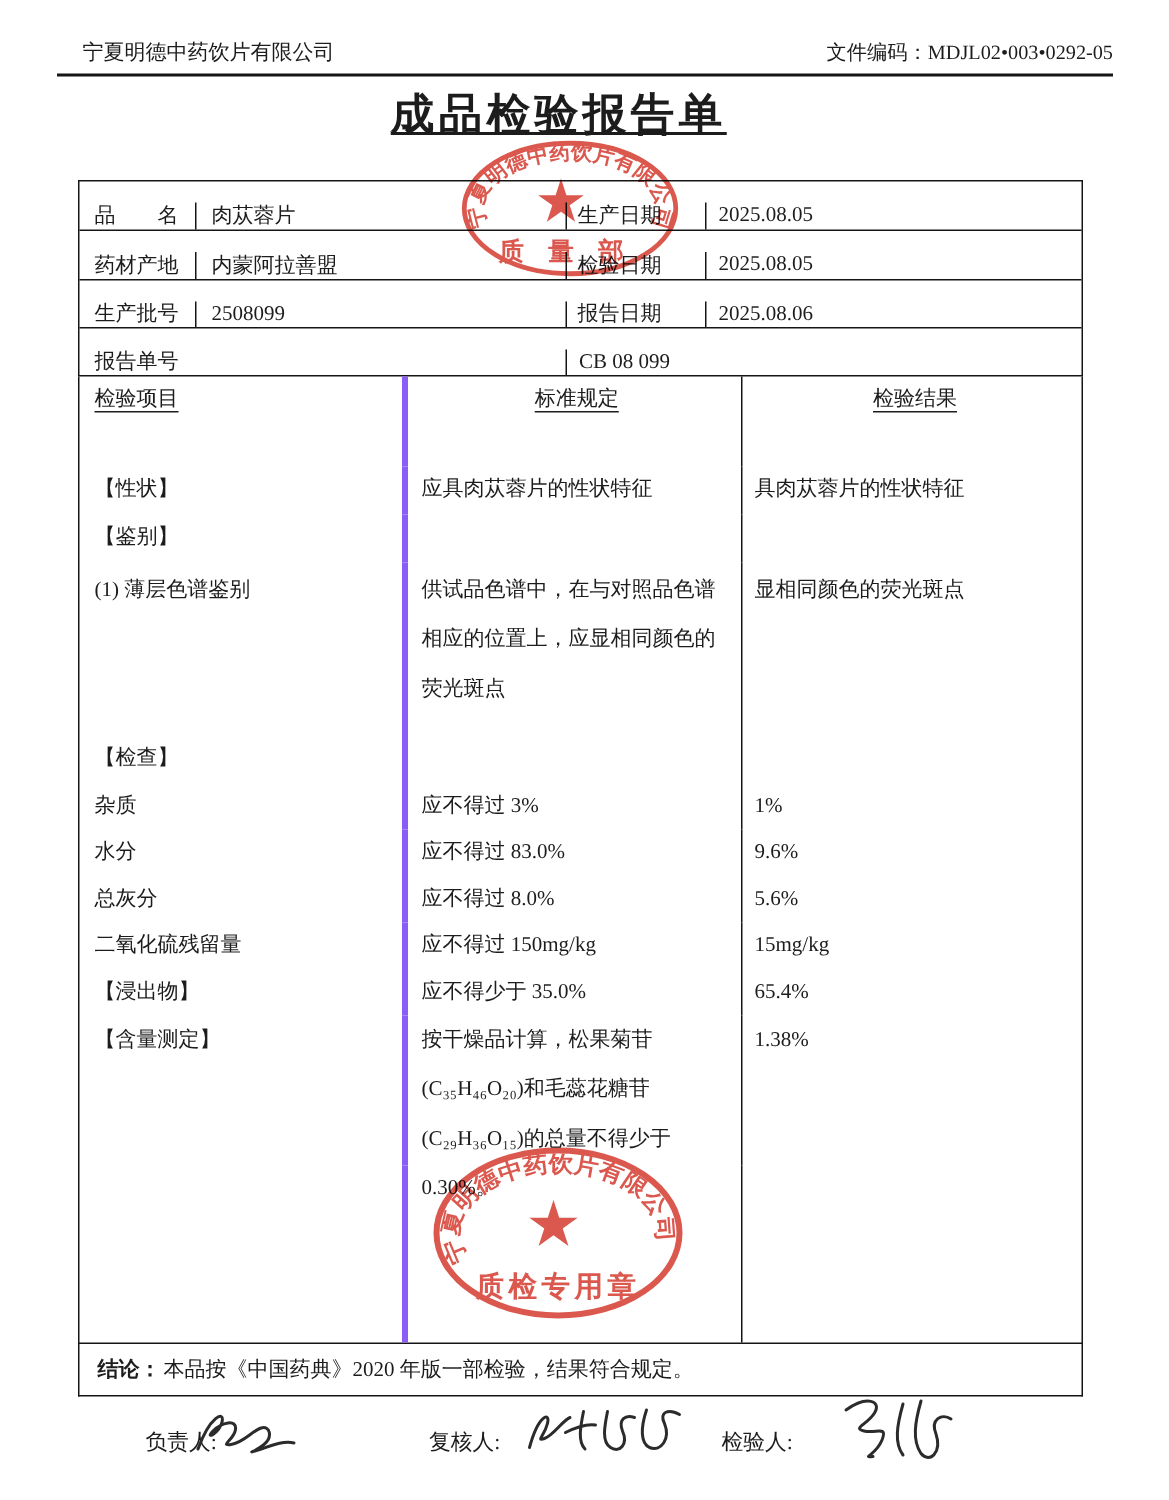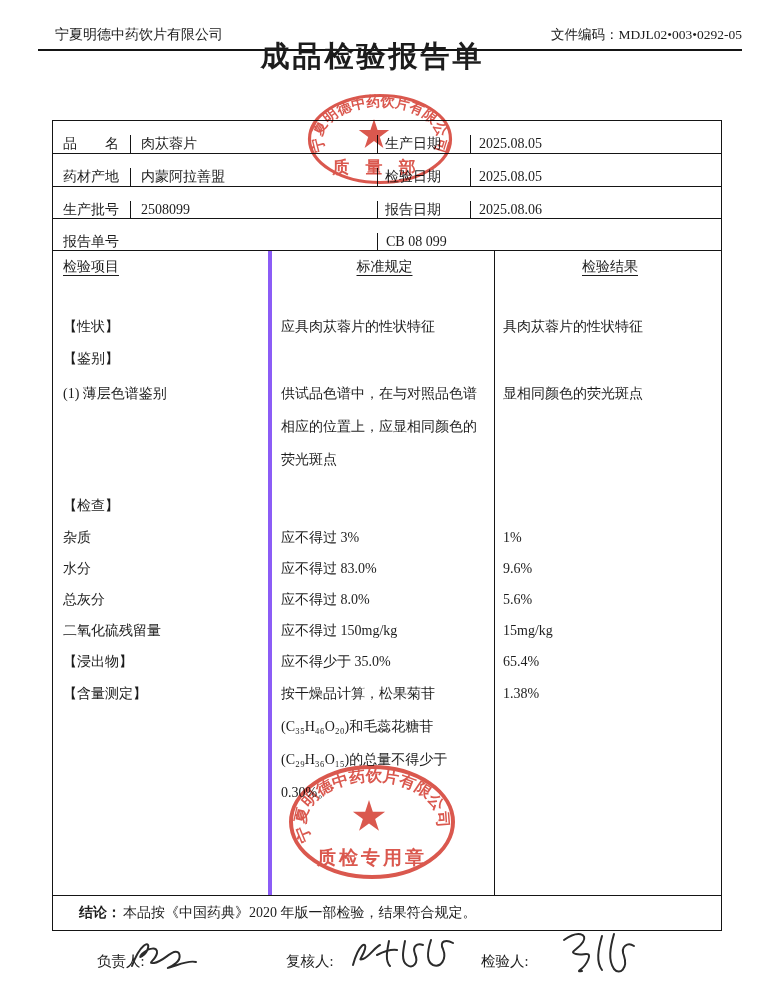--- a/index.html
+++ b/index.html
@@ -7,22 +7,22 @@
     position:relative;width:779px;height:1000px;background:#ffffff;
     font-family:"Liberation Serif","DejaVu Serif",serif;
     color:#1c1c1c;font-size:14px;overflow:hidden;border-radius:28px;
   }
   
   .hdr-row{position:absolute;left:38px;top:26px;width:704px;display:flex;justify-content:space-between;}
   .hdr-company{font-size:14px;margin-left:17px;}
   .hdr-code{font-size:13.5px;}
   .hdr-rule{position:absolute;left:38px;top:49px;width:704px;height:0;border-top:2px solid #151515;}
   .doc-title{
-    position:absolute;left:0;top:37px;width:745px;text-align:center;
-    font-size:29px;font-weight:bold;letter-spacing:3px;
+    position:absolute;left:0;top:57px;width:745px;text-align:center;
+    font-size:29px;font-weight:bold;letter-spacing:3px;text-decoration:underline;
   }
   
   .tables{position:absolute;left:52px;top:120px;width:670px;}
   .info-table{border:1.5px solid #151515;}
   .irow{display:flex;height:32px;border-bottom:1px solid #151515;}
   .irow:last-child{border-bottom:none;}
   .irow.h31{height:31px;}
   .icell{box-sizing:border-box;display:flex;align-items:center;margin-top:14px;}
   .ic-l1{width:78px;padding-left:10px;border-right:1px solid #151515;}
   .ic-v1{width:247px;padding-left:10px;border-right:1px solid #151515;}
@@ -42,21 +42,21 @@
   .h-head .dc2,.h-head .dc3{text-align:center;}
   .h-head span{text-decoration:underline;text-underline-offset:4px;}
   .h32{height:32px;line-height:32px;}
   .h115{height:115px;}
   .h115 .dc{line-height:33px;padding-top:2px;}
   .h31{height:31px;line-height:31px;}
   .h100{height:100px;}
   .h100 .dc{line-height:33px;}
   .h-sp{height:118px;}
   
-  .conclusion{border:1.5px solid #151515;border-top:none;height:35px;display:flex;align-items:center;padding-left:26px;box-sizing:border-box;}
+  .conclusion{border:1.5px solid #151515;border-top:none;height:35px;display:flex;align-items:center;padding-left:12px;box-sizing:border-box;}
   .conclusion b{margin-right:2px;}
   
   .signs{position:absolute;left:52px;top:938px;width:670px;height:55px;}
   .sign-label{position:absolute;top:14px;font-size:14.5px;}
   .lbl-resp{left:8px;margin-left:37px;} .lbl-rev{left:234px;} .lbl-insp{left:429px;}
   .sig-svg{position:absolute;}
   .sig1{left:72px;top:0px;} .sig2{left:295px;top:-5px;} .sig3{left:500px;top:-10px;}
   .sig-svg path{fill:none;stroke:#2b2b2b;stroke-width:2;stroke-linecap:round;stroke-linejoin:round;}
   
   .stamp{position:absolute;mix-blend-mode:multiply;opacity:.85;pointer-events:none;}

